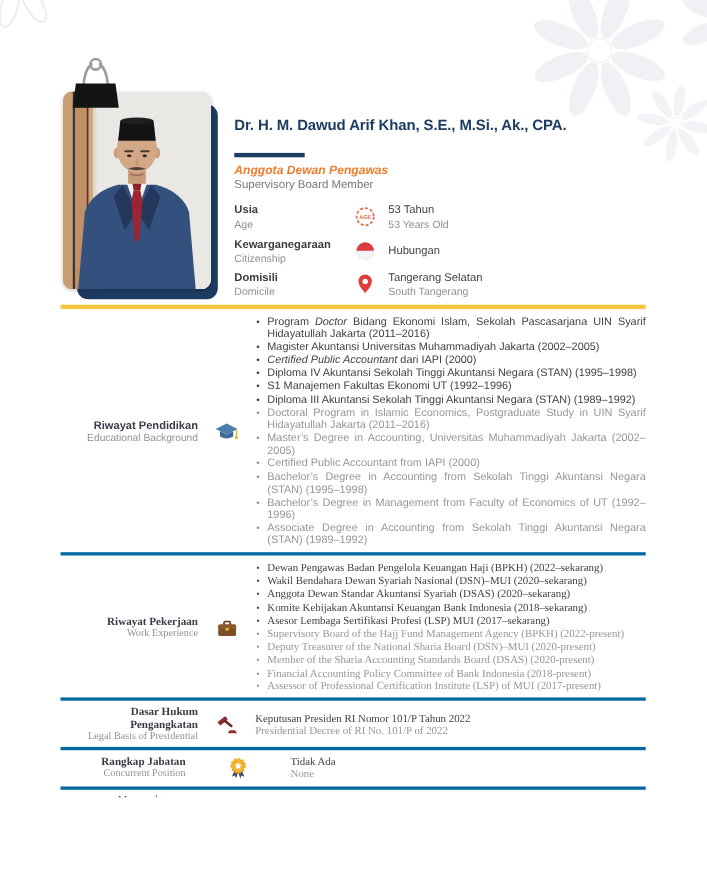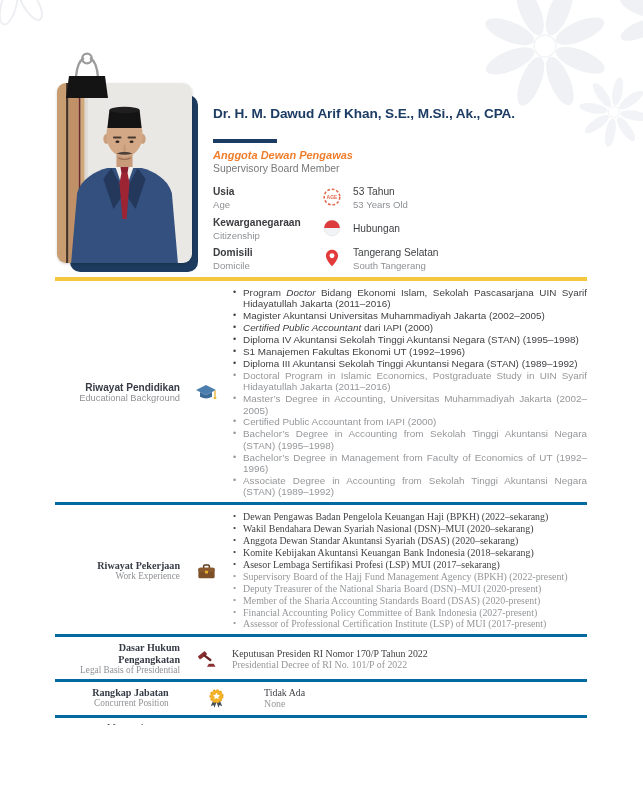--- a/index.html
+++ b/index.html
@@ -247,40 +247,40 @@
             <li>Dewan Pengawas Badan Pengelola Keuangan Haji (BPKH) (2022–sekarang)</li>
             <li>Wakil Bendahara Dewan Syariah Nasional (DSN)–MUI (2020–sekarang)</li>
             <li>Anggota Dewan Standar Akuntansi Syariah (DSAS) (2020–sekarang)</li>
             <li>Komite Kebijakan Akuntansi Keuangan Bank Indonesia (2018–sekarang)</li>
             <li>Asesor Lembaga Sertifikasi Profesi (LSP) MUI (2017–sekarang)</li>
           </ul>
         <ul class="blist en-text">
             <li>Supervisory Board of the Hajj Fund Management Agency (BPKH) (2022-present)</li>
             <li>Deputy Treasurer of the National Sharia Board (DSN)–MUI (2020-present)</li>
             <li>Member of the Sharia Accounting Standards Board (DSAS) (2020-present)</li>
-            <li>Financial Accounting Policy Committee of Bank Indonesia (2027-present)</li>
+            <li>Financial Accounting Policy Committee of Bank Indonesia (2018-present)</li>
             <li>Assessor of Professional Certification Institute (LSP) of MUI (2017-present)</li>
           </ul>
       </div>
     </div>
 
     <div class="sec sec-legal">
       <div class="sec-label">
         <div class="l-id">Dasar Hukum Pengangkatan</div>
         <div class="l-en">Legal Basis of Presidential</div>
       </div>
       <div class="sec-icon">
         <svg width="21" height="21" viewBox="0 0 22 22">
           <rect x="2" y="4.5" width="9.5" height="4.2" rx="1" transform="rotate(-38 6.75 6.6)" fill="#8a3030"></rect>
           <rect x="7" y="8" width="10" height="2.4" rx="1.2" transform="rotate(38 12 9.2)" fill="#6b2424"></rect>
           <path d="M11.5,18.5 h9 l-2,-3 h-5 Z" fill="#8a3030"></path>
         </svg>
       </div>
       <div class="sec-content">
-        <p class="id-text">Keputusan Presiden RI Nomor 170/P Tahun 2022</p>
+        <p class="id-text">Keputusan Presiden RI Nomor 101/P Tahun 2022</p>
         <p class="en-text">Presidential Decree of RI No. 101/P of 2022</p>
       </div>
     </div>
 
     <div class="sec sec-rangkap">
       <div class="sec-label">
         <div class="l-id">Rangkap Jabatan</div>
         <div class="l-en">Concurrent Position</div>
       </div>
       <div class="sec-icon">

